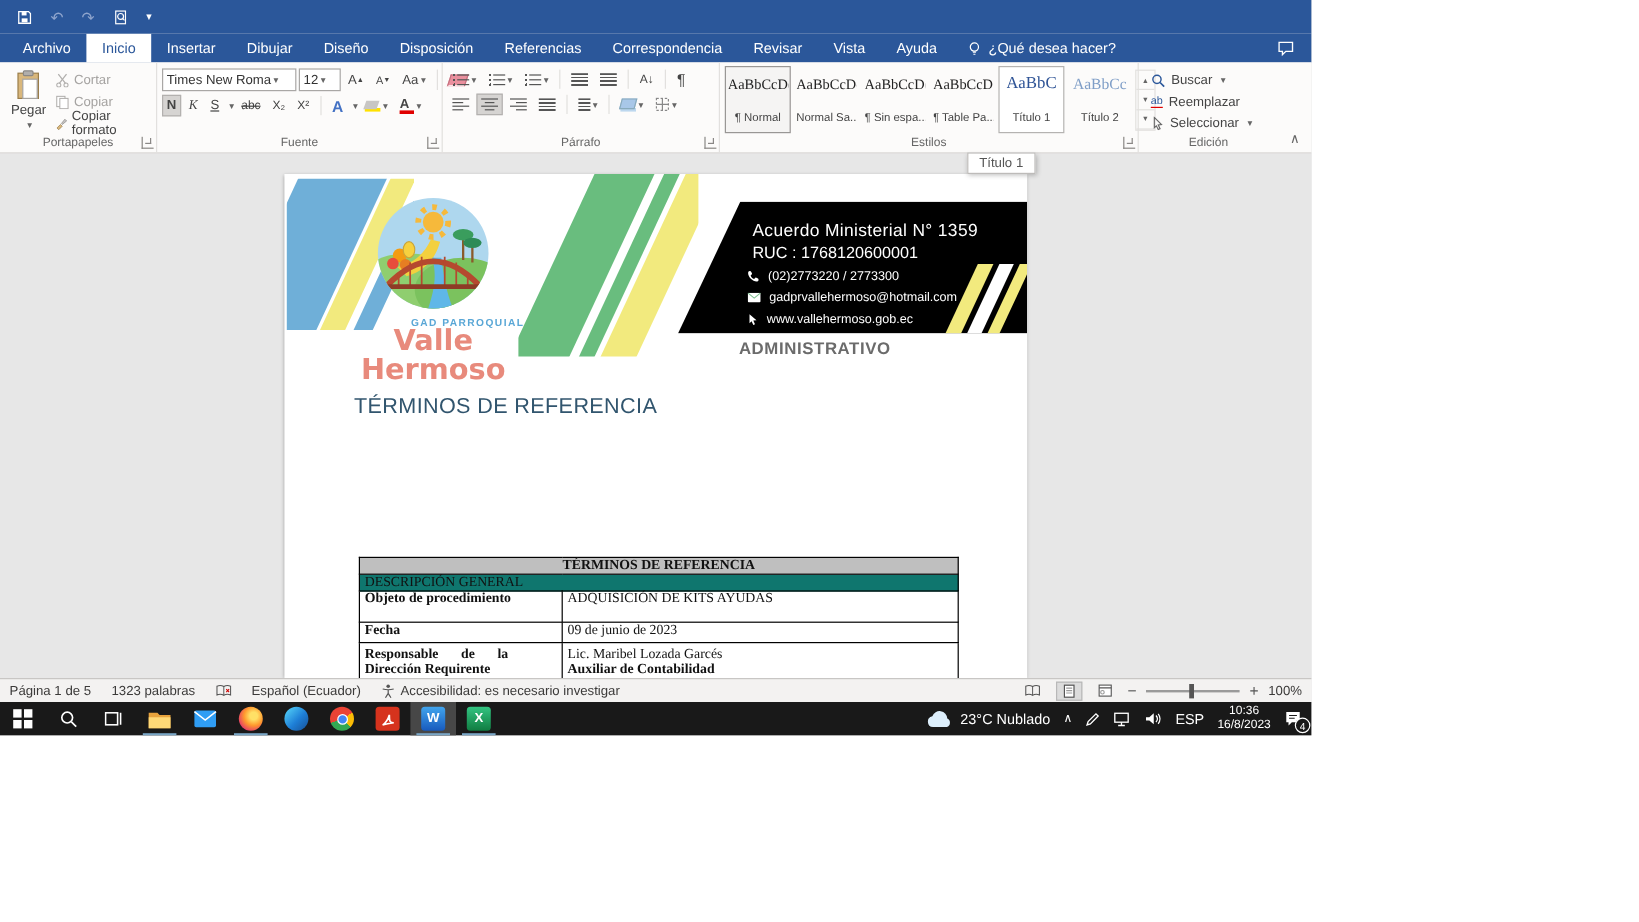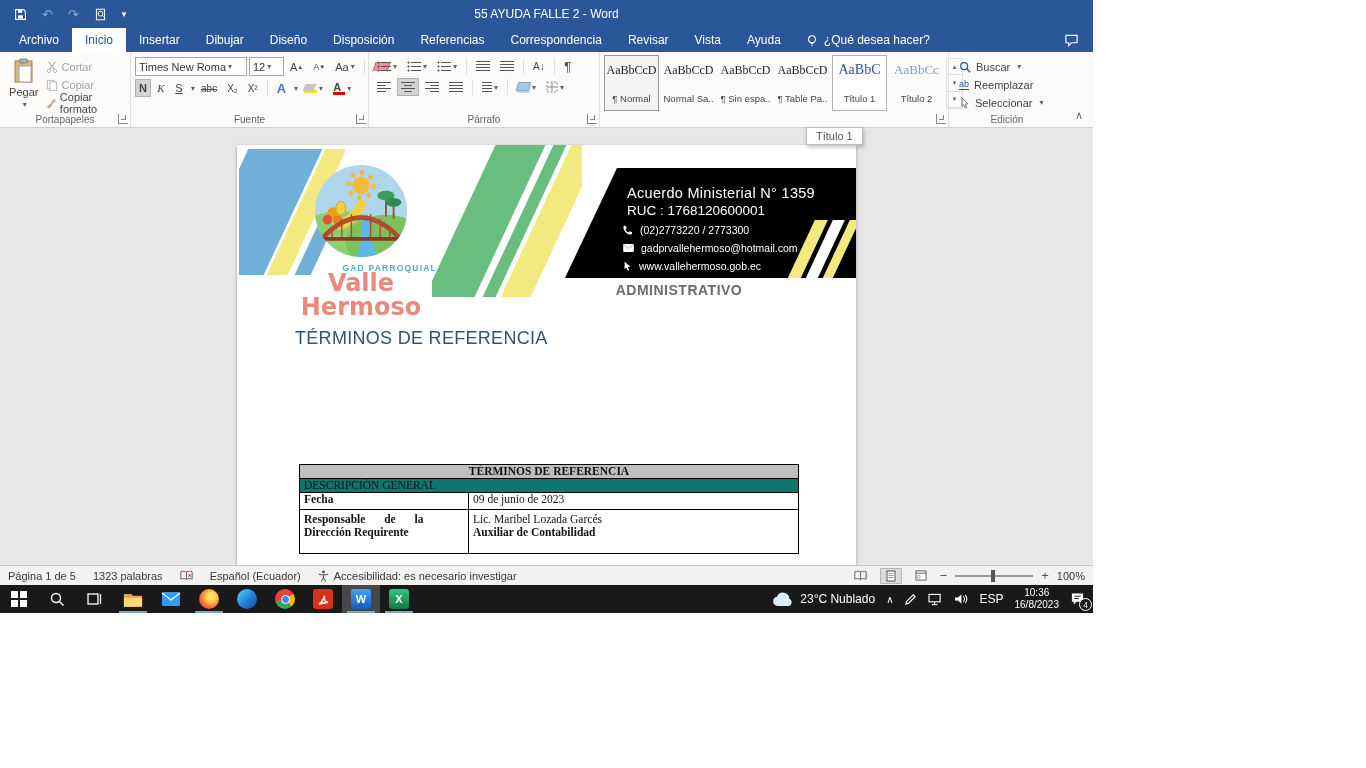--- a/index.html
+++ b/index.html
@@ -161,21 +161,20 @@
           </svg>
         <span class="gi">↶</span>
         <span class="gi">↷</span>
         <svg class="wi" width="13" height="13" viewBox="0 0 16 16">
             <rect x="3" y="1.5" width="10" height="13" fill="none" stroke="#fff" stroke-width="1.2"></rect>
             <circle cx="8" cy="7" r="3" fill="none" stroke="#fff" stroke-width="1.2"></circle>
             <line x1="10" y1="9" x2="12" y2="11" stroke="#fff" stroke-width="1.2"></line>
           </svg>
         <span class="wi" style="font-size:9px;">▾</span>
       </div>
-      <div class="title">55 AYUDA FALLE 2 - Word</div>
     </div>
 
     <div class="tabrow">
       <span class="tab">Archivo</span>
       <span class="tab active">Inicio</span>
       <span class="tab">Insertar</span>
       <span class="tab">Dibujar</span>
       <span class="tab">Diseño</span>
       <span class="tab">Disposición</span>
       <span class="tab">Referencias</span>
@@ -394,20 +393,21 @@
               <span class="prev prev-blue2">AaBbCc</span>
               <span class="nm">Título 2</span>
             </div>
             <div class="galscroll">
               <div>▴</div>
               <div>▾</div>
               <div>▾</div>
             </div>
           </div>
         </div>
+        <div class="glabel">Estilos</div>
         <span class="launcher"></span>
       </div>
 
       <div class="group" style="width:116px;border-right:none;">
         <div class="gbody">
           <div class="ecol">
             <div class="erow">
               <svg width="12" height="12" viewBox="0 0 14 14">
                   <circle cx="6" cy="6" r="4" fill="none" stroke="#2b579a" stroke-width="1.4"></circle>
                   <line x1="9" y1="9" x2="13" y2="13" stroke="#2b579a" stroke-width="1.6"></line>
@@ -524,20 +524,24 @@
         <div class="doc-heading">TÉRMINOS DE REFERENCIA</div>
 
         <table class="dtable">
           <tbody>
               <tr>
             <td class="t-hdr" colspan="2">TÉRMINOS DE REFERENCIA</td>
           </tr>
           <tr>
             <td class="t-sec" colspan="2">DESCRIPCIÓN GENERAL</td>
           </tr>
+          <tr style="height:26px;">
+            <td class="c1">Objeto de procedimiento</td>
+            <td>ADQUISICIÓN DE KITS AYUDAS</td>
+          </tr>
           <tr style="height:17px;">
             <td class="c1">Fecha</td>
             <td>09 de junio de 2023</td>
           </tr>
           <tr style="height:44px;">
             <td class="c1" style="padding-top:3px;">
               <div class="spread">Responsable de la</div>
               <div>Dirección Requirente</div>
             </td>
             <td style="padding-top:3px;">

